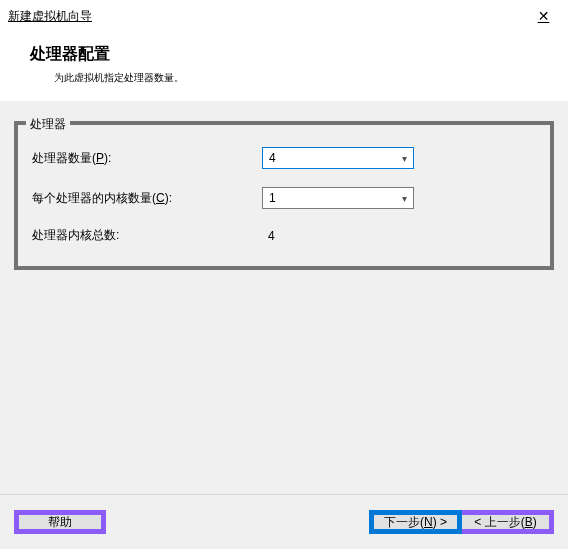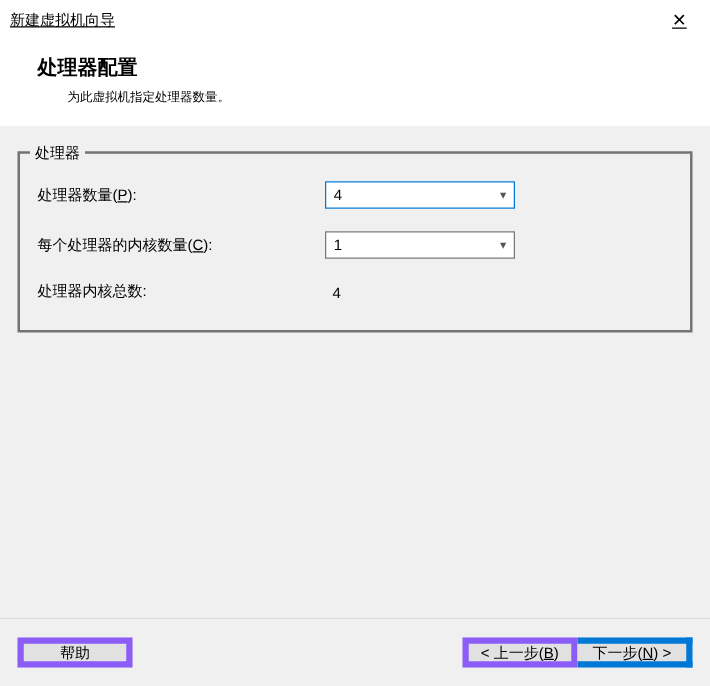--- a/index.html
+++ b/index.html
@@ -28,21 +28,21 @@
   }
   .header .heading { font-weight: bold; font-size: 16px; }
   .header .subheading { margin: 6px 0 0 24px; font-size: 10px; }
 
   .content {
     flex: 1; background: #f0f0f0;
     padding: 14px 14px 0 14px;
     position: relative;
   }
   .fieldset {
-    border: 2px solid #737373;
+    border: 4px solid #737373;
     background: #f0f0f0;
     padding: 14px 14px 22px 14px;
     position: relative;
     margin-top: 6px;
   }
   .fieldset-legend {
     position: absolute; top: -9px; left: 8px;
     background: #f0f0f0; padding: 0 4px;
     font-size: 12px;
   }
@@ -127,24 +127,24 @@
       <div class="label">处理器内核总数:</div>
       <div class="static-val">4</div>
     </div>
   </div>
 </div>
 
 <div class="footer">
   <div class="btn">帮助</div>
   <div class="spacer"></div>
   <div class="btn-group">
+    <div class="btn default">
+      <span>下一步(</span>
+        <span class="underline">N</span>
+        <span>) &gt;</span>
+    </div>
     <div class="btn">
       <span>&lt; 上一步(</span>
         <span class="underline">B</span>
         <span>)</span>
     </div>
-    <div class="btn default">
-      <span>下一步(</span>
-        <span class="underline">N</span>
-        <span>) &gt;</span>
-    </div>
   </div>
 </div>
 
 </body></html>

